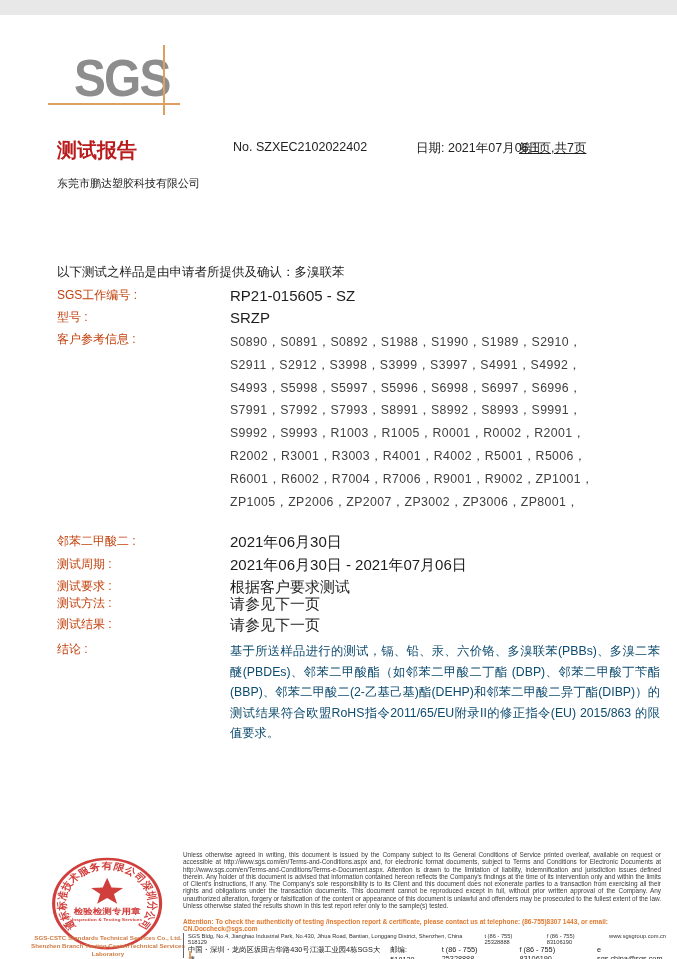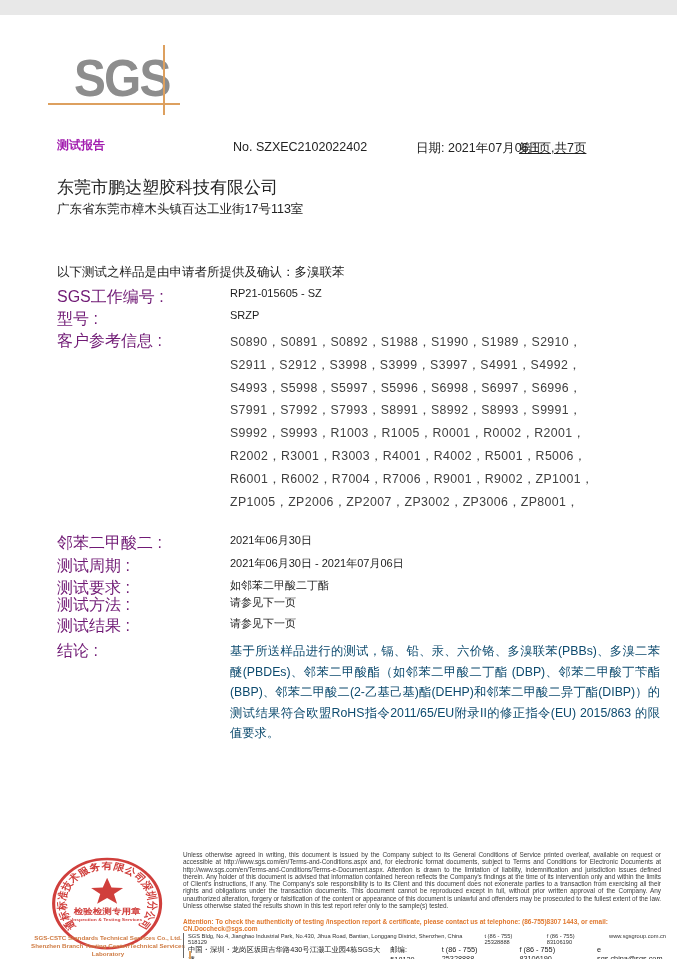--- a/index.html
+++ b/index.html
@@ -4,31 +4,31 @@
 <style>
   html,body{margin:0;padding:0;background:#e8e8e8;}
   .page{position:relative;width:677px;height:959px;background:#ffffff;margin:15px auto;
         font-family:"Liberation Sans","DejaVu Sans",sans-serif;color:#222;overflow:hidden;}
   
   .logo-letters{position:absolute;left:74px;top:33px;font-size:52px;font-weight:900;
         color:#8d8d8d;letter-spacing:-2px;transform:scale(0.92,1.0);transform-origin:left top;}
   .logo-vline{position:absolute;left:163px;top:30px;width:2px;height:70px;background:#dda05f;}
   .logo-hline{position:absolute;left:48px;top:88px;width:132px;height:2px;background:#dda05f;}
   
-  .doc-title{position:absolute;left:57px;top:122px;font-size:12px;font-weight:bold;color:#a21caf;}
+  .doc-title{position:absolute;left:57px;top:122px;font-size:20px;font-weight:bold;color:#b91c1c;}
   .report-no{position:absolute;left:233px;top:125px;font-size:12.5px;}
   .report-date{position:absolute;left:416px;top:125px;font-size:12.5px;}
   .report-pages{position:absolute;left:519px;top:125px;font-size:12.5px;text-decoration:underline;}
   
-  .company{position:absolute;left:57px;top:161px;font-size:17px;}
+  .company{position:absolute;left:57px;top:161px;font-size:11px;}
   .addr{position:absolute;left:57px;top:186px;font-size:12.5px;}
   
   .intro{position:absolute;left:57px;top:249px;font-size:12.5px;}
-  .lbl{position:absolute;left:57px;font-size:16px;color:#701a75;}
-  .val{position:absolute;left:230px;font-size:11px;color:#1c1c1c;}
+  .lbl{position:absolute;left:57px;font-size:12px;color:#c2410c;}
+  .val{position:absolute;left:230px;font-size:15px;color:#1c1c1c;}
   .ref-lines{position:absolute;left:230px;top:316px;font-size:12.3px;line-height:22.8px;
         letter-spacing:0.4px;color:#404040;}
   .conclusion{position:absolute;left:230px;top:626px;width:430px;font-size:12.3px;
         line-height:20.5px;color:#0c4a6e;text-align:justify;}
   
   .fine-print{position:absolute;left:183px;top:836px;width:478px;font-size:6.4px;
         line-height:7.3px;color:#3b3b3b;text-align:justify;}
   .attention{position:absolute;left:183px;top:903px;width:478px;font-size:6.5px;font-weight:bold;
         line-height:7.4px;color:#e0782e;}
   .addr-block{position:absolute;left:183px;top:918px;width:478px;border-left:1px solid #666;
@@ -52,21 +52,20 @@
   <div class="logo-letters">SGS</div>
   <div class="logo-vline"></div>
   <div class="logo-hline"></div>
 
   <div class="doc-title">测试报告</div>
   <div class="report-no">No. SZXEC2102022402</div>
   <div class="report-date">日期: 2021年07月06日</div>
   <div class="report-pages">第1页,共7页</div>
 
   <div class="company">东莞市鹏达塑胶科技有限公司</div>
-  <div class="addr">广东省东莞市樟木头镇百达工业街17号113室</div>
 
   <div class="intro">以下测试之样品是由申请者所提供及确认：多溴联苯</div>
 
   <div class="lbl" style="top:272px">SGS工作编号 :</div>
   <div class="val" style="top:272px">RP21-015605 - SZ</div>
 
   <div class="lbl" style="top:294px">型号 :</div>
   <div class="val" style="top:294px">SRZP</div>
 
   <div class="lbl" style="top:316px">客户参考信息 :</div>
@@ -81,21 +80,21 @@
     <div>ZP1005，ZP2006，ZP2007，ZP3002，ZP3006，ZP8001，</div>
   </div>
 
   <div class="lbl" style="top:518px">邻苯二甲酸二 :</div>
   <div class="val" style="top:518px">2021年06月30日</div>
 
   <div class="lbl" style="top:541px">测试周期 :</div>
   <div class="val" style="top:541px">2021年06月30日 - 2021年07月06日</div>
 
   <div class="lbl" style="top:563px">测试要求 :</div>
-  <div class="val" style="top:563px">如邻苯二甲酸二丁酯</div>
+  <div class="val" style="top:563px">根据客户要求测试</div>
 
   <div class="lbl" style="top:580px">测试方法 :</div>
   <div class="val" style="top:580px">请参见下一页</div>
 
   <div class="lbl" style="top:601px">测试结果 :</div>
   <div class="val" style="top:601px">请参见下一页</div>
 
   <div class="lbl" style="top:626px">结论 :</div>
   <div class="conclusion">基于所送样品进行的测试，镉、铅、汞、六价铬、多溴联苯(PBBs)、多溴二苯醚(PBDEs)、邻苯二甲酸酯（如邻苯二甲酸二丁酯 (DBP)、邻苯二甲酸丁苄酯(BBP)、邻苯二甲酸二(2-乙基己基)酯(DEHP)和邻苯二甲酸二异丁酯(DIBP)）的测试结果符合欧盟RoHS指令2011/65/EU附录II的修正指令(EU) 2015/863 的限值要求。</div>
 

